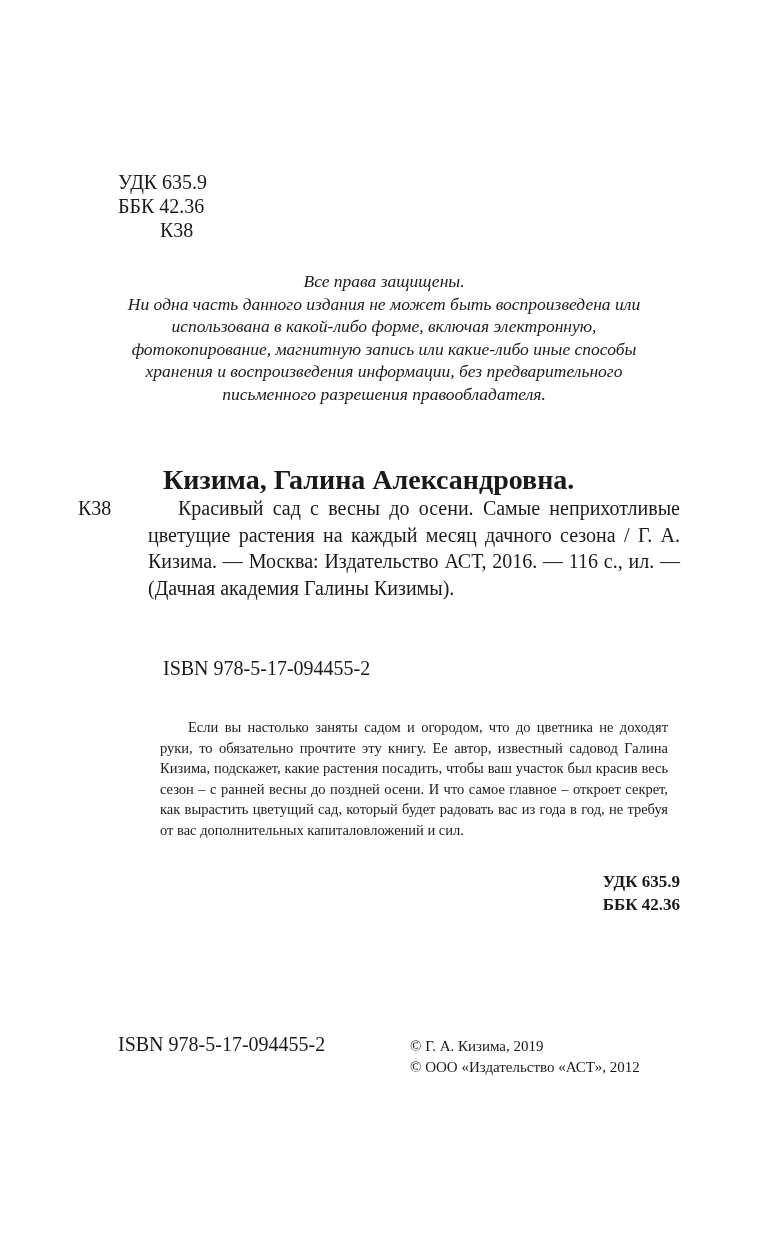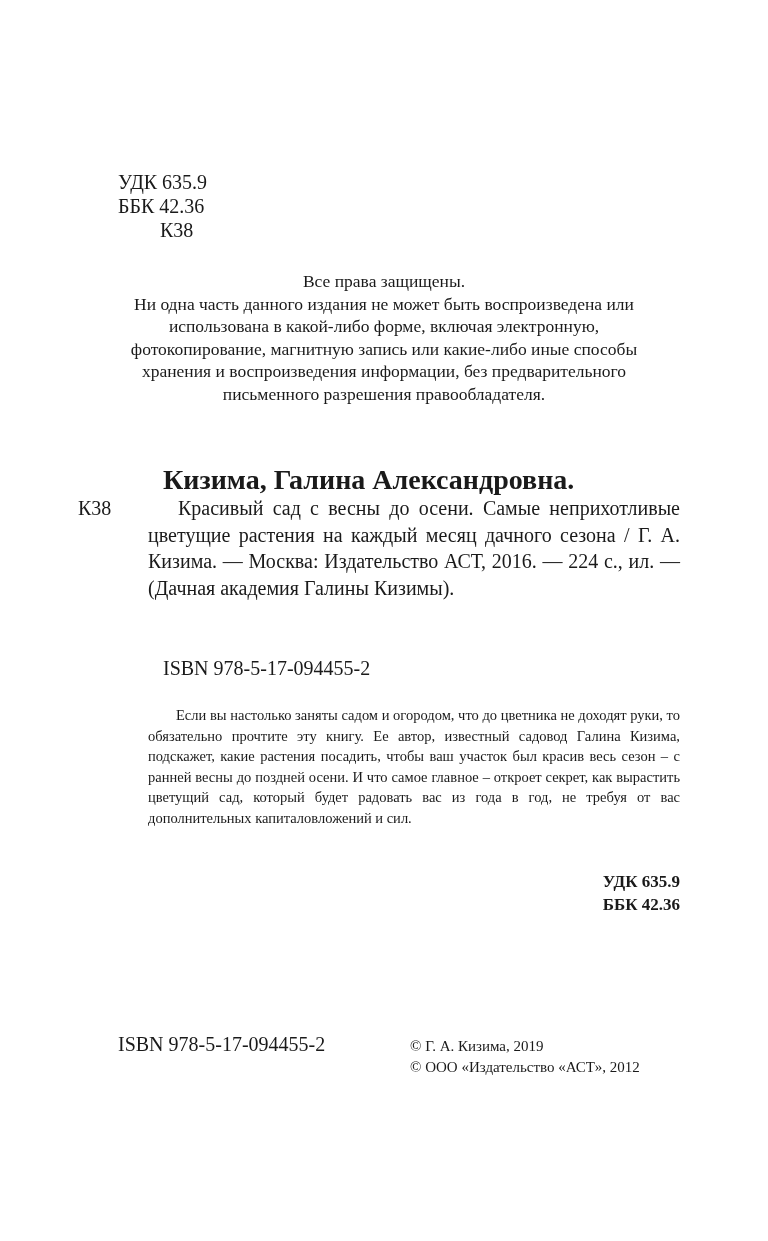--- a/index.html
+++ b/index.html
@@ -6,37 +6,37 @@
   body {
     width: 768px; height: 1241px; position: relative; overflow: hidden;
     font-family: "Liberation Serif", "DejaVu Serif", serif;
     color: #1a1a1a;
   }
   .abs { position: absolute; }
   .cls-block { left: 118px; top: 170px; font-size: 20px; line-height: 24px; }
   .cls-block .k38 { padding-left: 42px; }
   .rights {
     left: 110px; top: 270px; width: 548px;
-    text-align: center; font-size: 17.5px; line-height: 22.5px;
+    text-align: center; font-size: 17.5px; line-height: 22.5px; font-style: italic;
   }
   .bib-author {
     left: 163px; top: 467px; font-size: 28px; font-weight: bold; line-height: 26px;
   }
   .bib-code { left: 78px; top: 495px; font-size: 20px; line-height: 26px; }
   .bib-body {
     left: 148px; top: 495px; width: 532px;
     font-size: 20px; line-height: 26.5px; text-align: justify;
   }
   .bib-body p { margin: 0; text-indent: 30px; }
   .isbn-mid { left: 163px; top: 657px; font-size: 20px; }
   .annotation {
     left: 148px; top: 705px; width: 532px;
     font-size: 14.5px; line-height: 20.5px; text-align: justify;
   }
-  .annotation p { margin: 0; text-indent: 28px; }
+  .annotation p { margin: 12px; text-indent: 28px; }
   .cls-right {
     right: 88px; top: 870px; font-size: 17px; font-weight: bold;
     line-height: 23px; text-align: right;
   }
   .isbn-bottom { left: 118px; top: 1033px; font-size: 20px; }
   .copyright {
     left: 410px; top: 1036px; font-size: 15px; line-height: 21px;
   }
 </style>
 </head>
@@ -49,21 +49,21 @@
 </div>
 
 <div class="abs rights">
   <div>Все права защищены.</div>
   <div>Ни одна часть данного издания не может быть воспроизведена или использована в какой-либо форме, включая электронную, фотокопирование, магнитную запись или какие-либо иные способы хранения и воспроизведения информации, без предварительного письменного разрешения правообладателя.</div>
 </div>
 
 <div class="abs bib-author">Кизима, Галина Александровна.</div>
 <div class="abs bib-code">К38</div>
 <div class="abs bib-body">
-  <p>Красивый сад с весны до осени. Самые неприхотливые цветущие растения на каждый месяц дачного сезона / Г. А. Кизима. — Москва: Издательство АСТ, 2016. — 224 с., ил. — (Дачная академия Галины Кизимы).</p>
+  <p>Красивый сад с весны до осени. Самые неприхотливые цветущие растения на каждый месяц дачного сезона / Г. А. Кизима. — Москва: Издательство АСТ, 2016. — 116 с., ил. — (Дачная академия Галины Кизимы).</p>
 </div>
 
 <div class="abs isbn-mid">ISBN 978-5-17-094455-2</div>
 
 <div class="abs annotation">
   <p>Если вы настолько заняты садом и огородом, что до цветника не доходят руки, то обязательно прочтите эту книгу. Ее автор, известный садовод Галина Кизима, подскажет, какие растения посадить, чтобы ваш участок был красив весь сезон – с ранней весны до поздней осени. И что самое главное – откроет секрет, как вырастить цветущий сад, который будет радовать вас из года в год, не требуя от вас дополнительных капиталовложений и сил.</p>
 </div>
 
 <div class="abs cls-right">
   <div>УДК 635.9</div>

